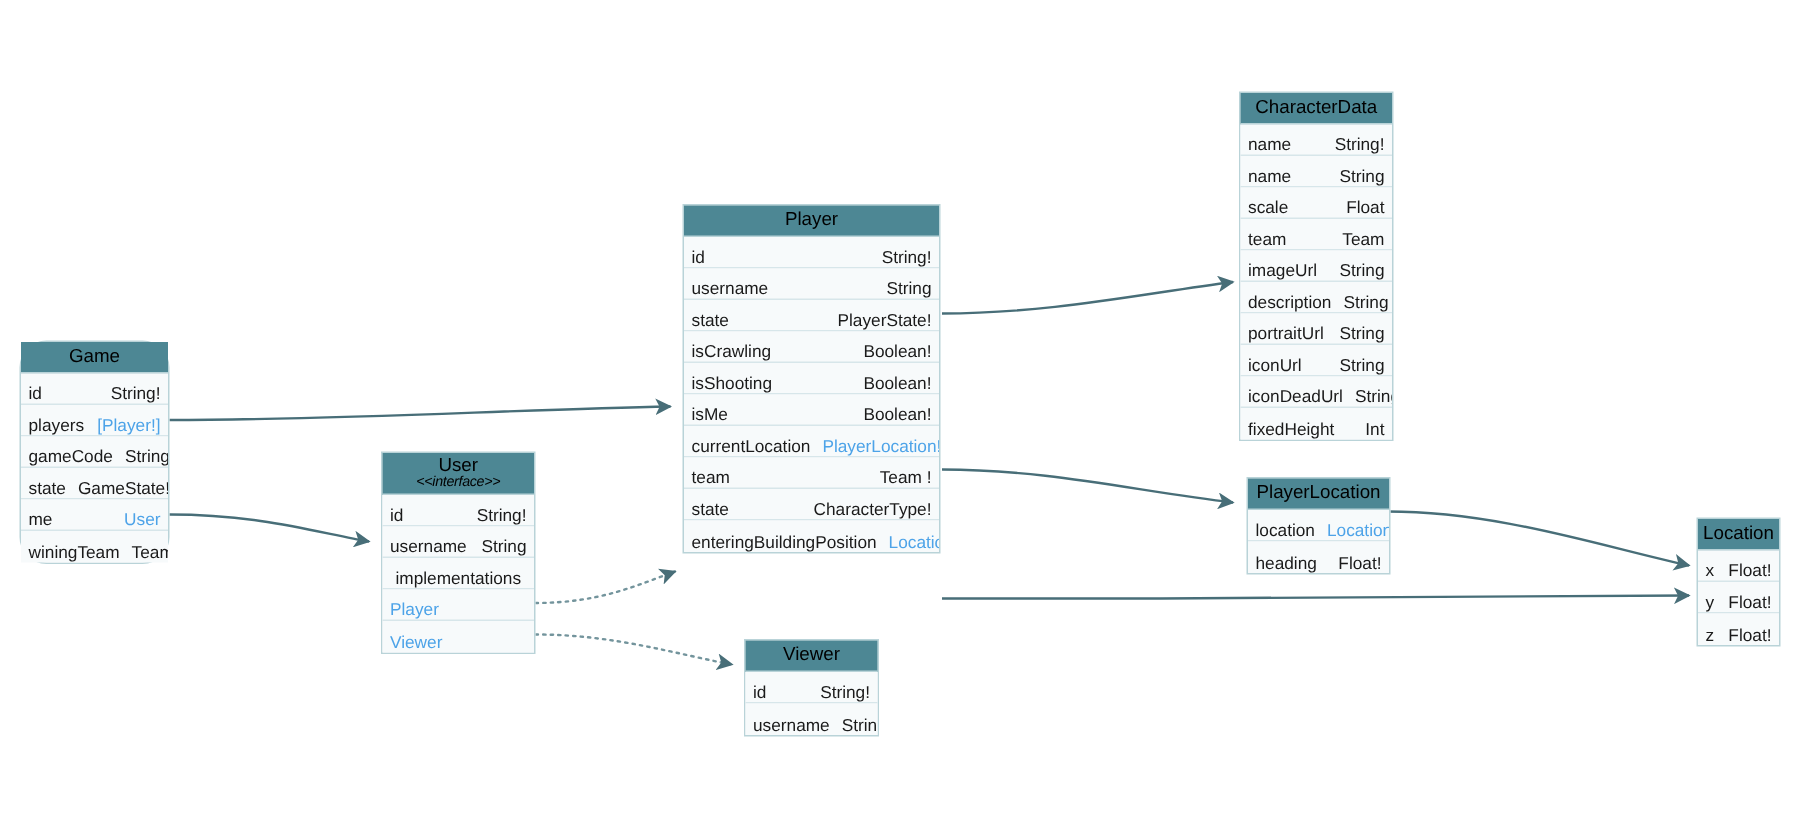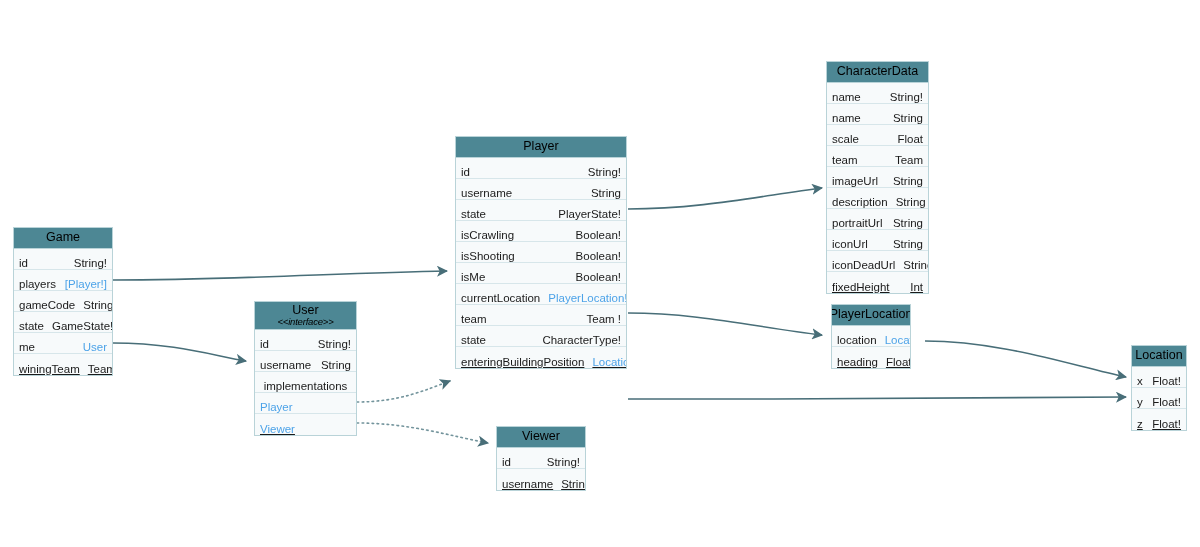--- a/index.html
+++ b/index.html
@@ -68,21 +68,20 @@
     align-items: flex-end;
     justify-content: space-between;
     padding: 0 5px;
     font-size: 11.5px;
     color: #1a1a1a;
     white-space: nowrap;
     overflow: hidden;
   }
   .row:last-child {
     border-bottom: none;
-    text-decoration: underline;
   }
   .row.center {
     justify-content: center;
   }
   .row.single {
     justify-content: flex-start;
   }
   .row .fname {
     color: #1a1a1a;
   }
@@ -119,21 +118,21 @@
 
     <path d="M 628 399 C 800 399 1000 399 1126 397" fill="none" stroke="#486e78" stroke-width="1.6" marker-end="url(#arrowSolid)"></path>
 
     <path d="M 925 341 C 1000 341 1070 365 1126 377" fill="none" stroke="#486e78" stroke-width="1.6" marker-end="url(#arrowSolid)"></path>
 
     <path d="M 357 402 C 400 402 425 390 450 381" fill="none" stroke="#73949c" stroke-width="1.6" stroke-dasharray="1.6 3.4" stroke-linecap="round" marker-end="url(#arrowDotted)"></path>
 
     <path d="M 357 423 C 410 423 450 436 488 443" fill="none" stroke="#73949c" stroke-width="1.6" stroke-dasharray="1.6 3.4" stroke-linecap="round" marker-end="url(#arrowDotted)"></path>
   </svg>
 
-  <div class="entity" style="left:13px; top:227px; width:100px;">
+  <div class="entity" style="left:13px; top:227px; width:100px;border-radius:18px;">
     <div class="entity-header">Game</div>
     <div class="row">
       <span class="fname">id</span>
       <span class="ftype">String!</span>
     </div>
     <div class="row">
       <span class="fname">players</span>
       <span class="ftype ref">[Player!]</span>
     </div>
     <div class="row">
@@ -271,21 +270,21 @@
     <div class="row">
       <span class="fname">iconDeadUrl</span>
       <span class="ftype">String</span>
     </div>
     <div class="row">
       <span class="fname">fixedHeight</span>
       <span class="ftype">Int</span>
     </div>
   </div>
 
-  <div class="entity" style="left:831px; top:304px; width:80px;">
+  <div class="entity" style="left:831px; top:318px; width:96px;">
     <div class="entity-header">PlayerLocation</div>
     <div class="row">
       <span class="fname">location</span>
       <span class="ftype ref">Location!</span>
     </div>
     <div class="row">
       <span class="fname">heading</span>
       <span class="ftype">Float!</span>
     </div>
   </div>

